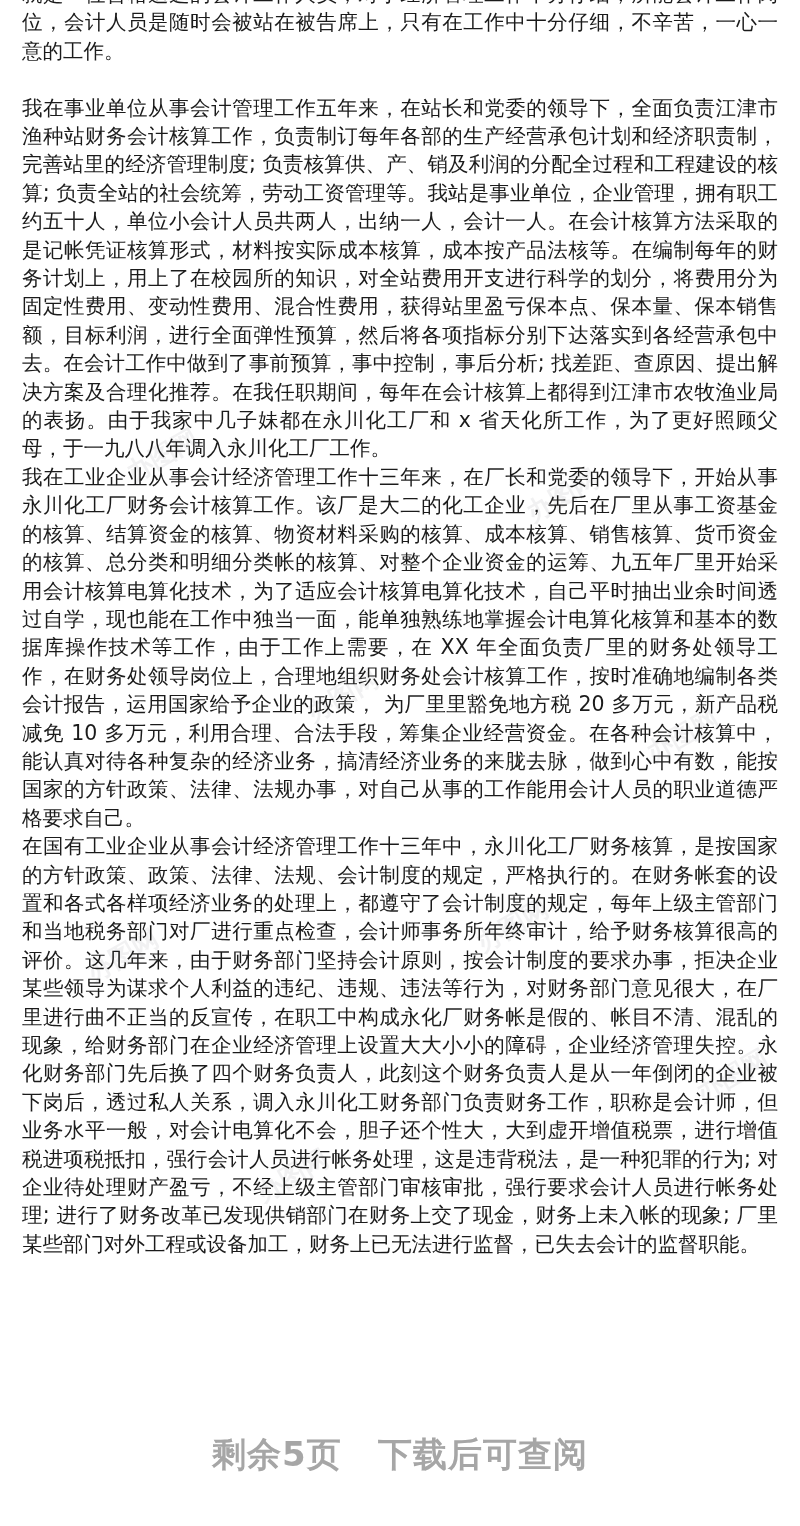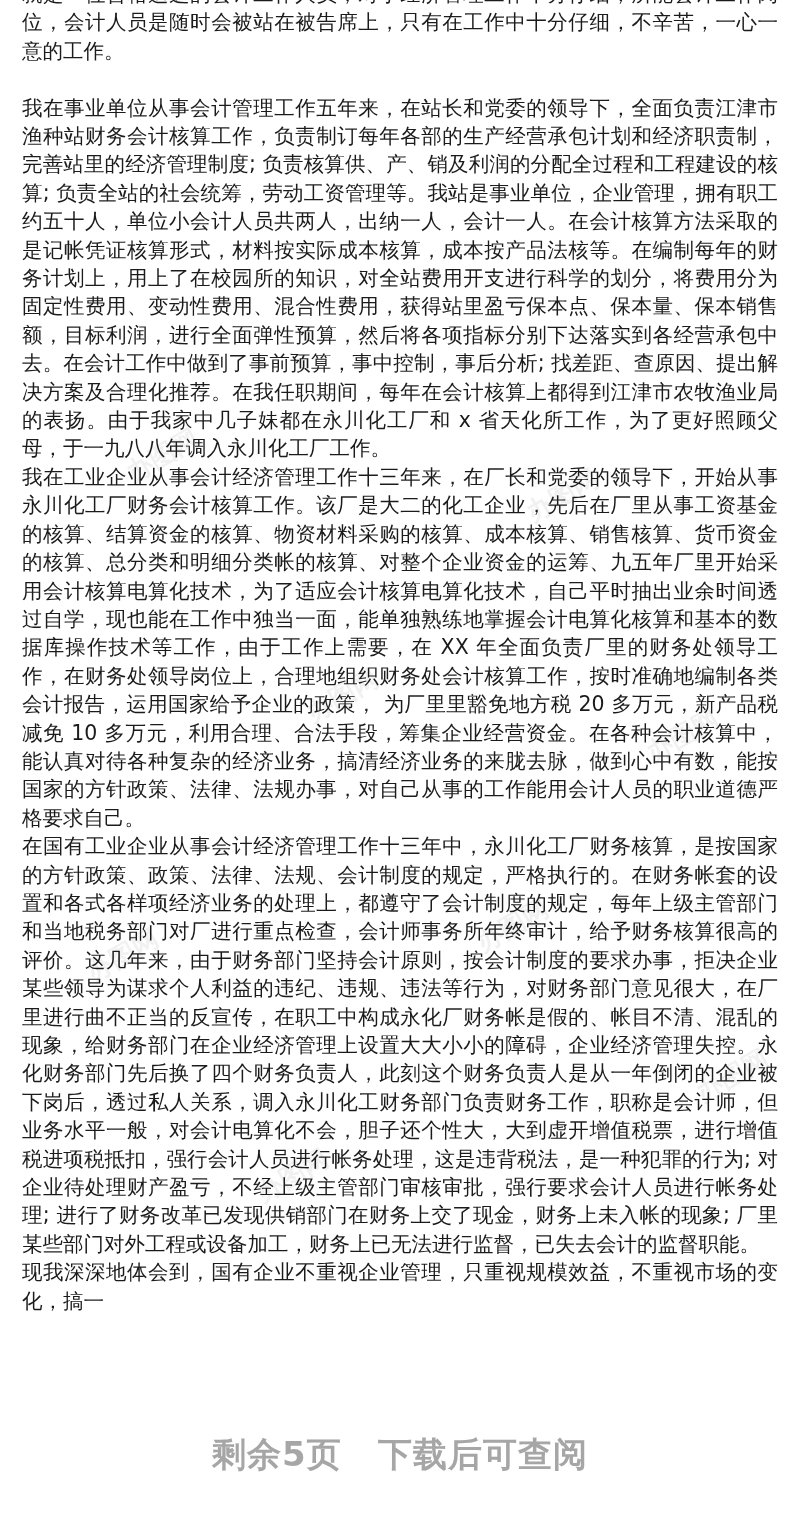--- a/index.html
+++ b/index.html
@@ -105,21 +105,20 @@
     <div class="wm" style="left:690px; top:1080px;">办图网</div>
     <div class="wm" style="left:250px; top:1180px;">办图网</div>
   </div>
 
   <div class="doc-body">
     <p class="para clipped-top">就是一位合格适选的会计工作人员，对于经济管理工作十分仔细，所能会计工作岗位，会计人员是随时会被站在被告席上，只有在工作中十分仔细，不辛苦，一心一意的工作。</p>
     <p class="para gap-after"></p>
     <p class="para">我在事业单位从事会计管理工作五年来，在站长和党委的领导下，全面负责江津市渔种站财务会计核算工作，负责制订每年各部的生产经营承包计划和经济职责制，完善站里的经济管理制度; 负责核算供、产、销及利润的分配全过程和工程建设的核算; 负责全站的社会统筹，劳动工资管理等。我站是事业单位，企业管理，拥有职工约五十人，单位小会计人员共两人，出纳一人，会计一人。在会计核算方法采取的是记帐凭证核算形式，材料按实际成本核算，成本按产品法核等。在编制每年的财务计划上，用上了在校园所的知识，对全站费用开支进行科学的划分，将费用分为固定性费用、变动性费用、混合性费用，获得站里盈亏保本点、保本量、保本销售额，目标利润，进行全面弹性预算，然后将各项指标分别下达落实到各经营承包中去。在会计工作中做到了事前预算，事中控制，事后分析; 找差距、查原因、提出解决方案及合理化推荐。在我任职期间，每年在会计核算上都得到江津市农牧渔业局的表扬。由于我家中几子妹都在永川化工厂和 x 省天化所工作，为了更好照顾父母，于一九八八年调入永川化工厂工作。</p>
     <p class="para">我在工业企业从事会计经济管理工作十三年来，在厂长和党委的领导下，开始从事永川化工厂财务会计核算工作。该厂是大二的化工企业，先后在厂里从事工资基金的核算、结算资金的核算、物资材料采购的核算、成本核算、销售核算、货币资金的核算、总分类和明细分类帐的核算、对整个企业资金的运筹、九五年厂里开始采用会计核算电算化技术，为了适应会计核算电算化技术，自己平时抽出业余时间透过自学，现也能在工作中独当一面，能单独熟练地掌握会计电算化核算和基本的数据库操作技术等工作，由于工作上需要，在 XX 年全面负责厂里的财务处领导工作，在财务处领导岗位上，合理地组织财务处会计核算工作，按时准确地编制各类会计报告，运用国家给予企业的政策， 为厂里里豁免地方税 20 多万元，新产品税减免 10 多万元，利用合理、合法手段，筹集企业经营资金。在各种会计核算中，能认真对待各种复杂的经济业务，搞清经济业务的来胧去脉，做到心中有数，能按国家的方针政策、法律、法规办事，对自己从事的工作能用会计人员的职业道德严格要求自己。</p>
     <p class="para">在国有工业企业从事会计经济管理工作十三年中，永川化工厂财务核算，是按国家的方针政策、政策、法律、法规、会计制度的规定，严格执行的。在财务帐套的设置和各式各样项经济业务的处理上，都遵守了会计制度的规定，每年上级主管部门和当地税务部门对厂进行重点检查，会计师事务所年终审计，给予财务核算很高的评价。这几年来，由于财务部门坚持会计原则，按会计制度的要求办事，拒决企业某些领导为谋求个人利益的违纪、违规、违法等行为，对财务部门意见很大，在厂里进行曲不正当的反宣传，在职工中构成永化厂财务帐是假的、帐目不清、混乱的现象，给财务部门在企业经济管理上设置大大小小的障碍，企业经济管理失控。永化财务部门先后换了四个财务负责人，此刻这个财务负责人是从一年倒闭的企业被下岗后，透过私人关系，调入永川化工财务部门负责财务工作，职称是会计师，但业务水平一般，对会计电算化不会，胆子还个性大，大到虚开增值税票，进行增值税进项税抵扣，强行会计人员进行帐务处理，这是违背税法，是一种犯罪的行为; 对企业待处理财产盈亏，不经上级主管部门审核审批，强行要求会计人员进行帐务处理; 进行了财务改革已发现供销部门在财务上交了现金，财务上未入帐的现象; 厂里某些部门对外工程或设备加工，财务上已无法进行监督，已失去会计的监督职能。</p>
-    <p class="para">现我深深地体会到，国有企业不重视企业管理，只重视规模效益，不重视市场的变化，搞一</p>
   </div>
 
   <div class="footer-notice">
     <span class="notice-text">剩余5页</span>
     <span class="notice-gap"></span>
     <span class="notice-text">下载后可查阅</span>
   </div>
 
 </div>
 

